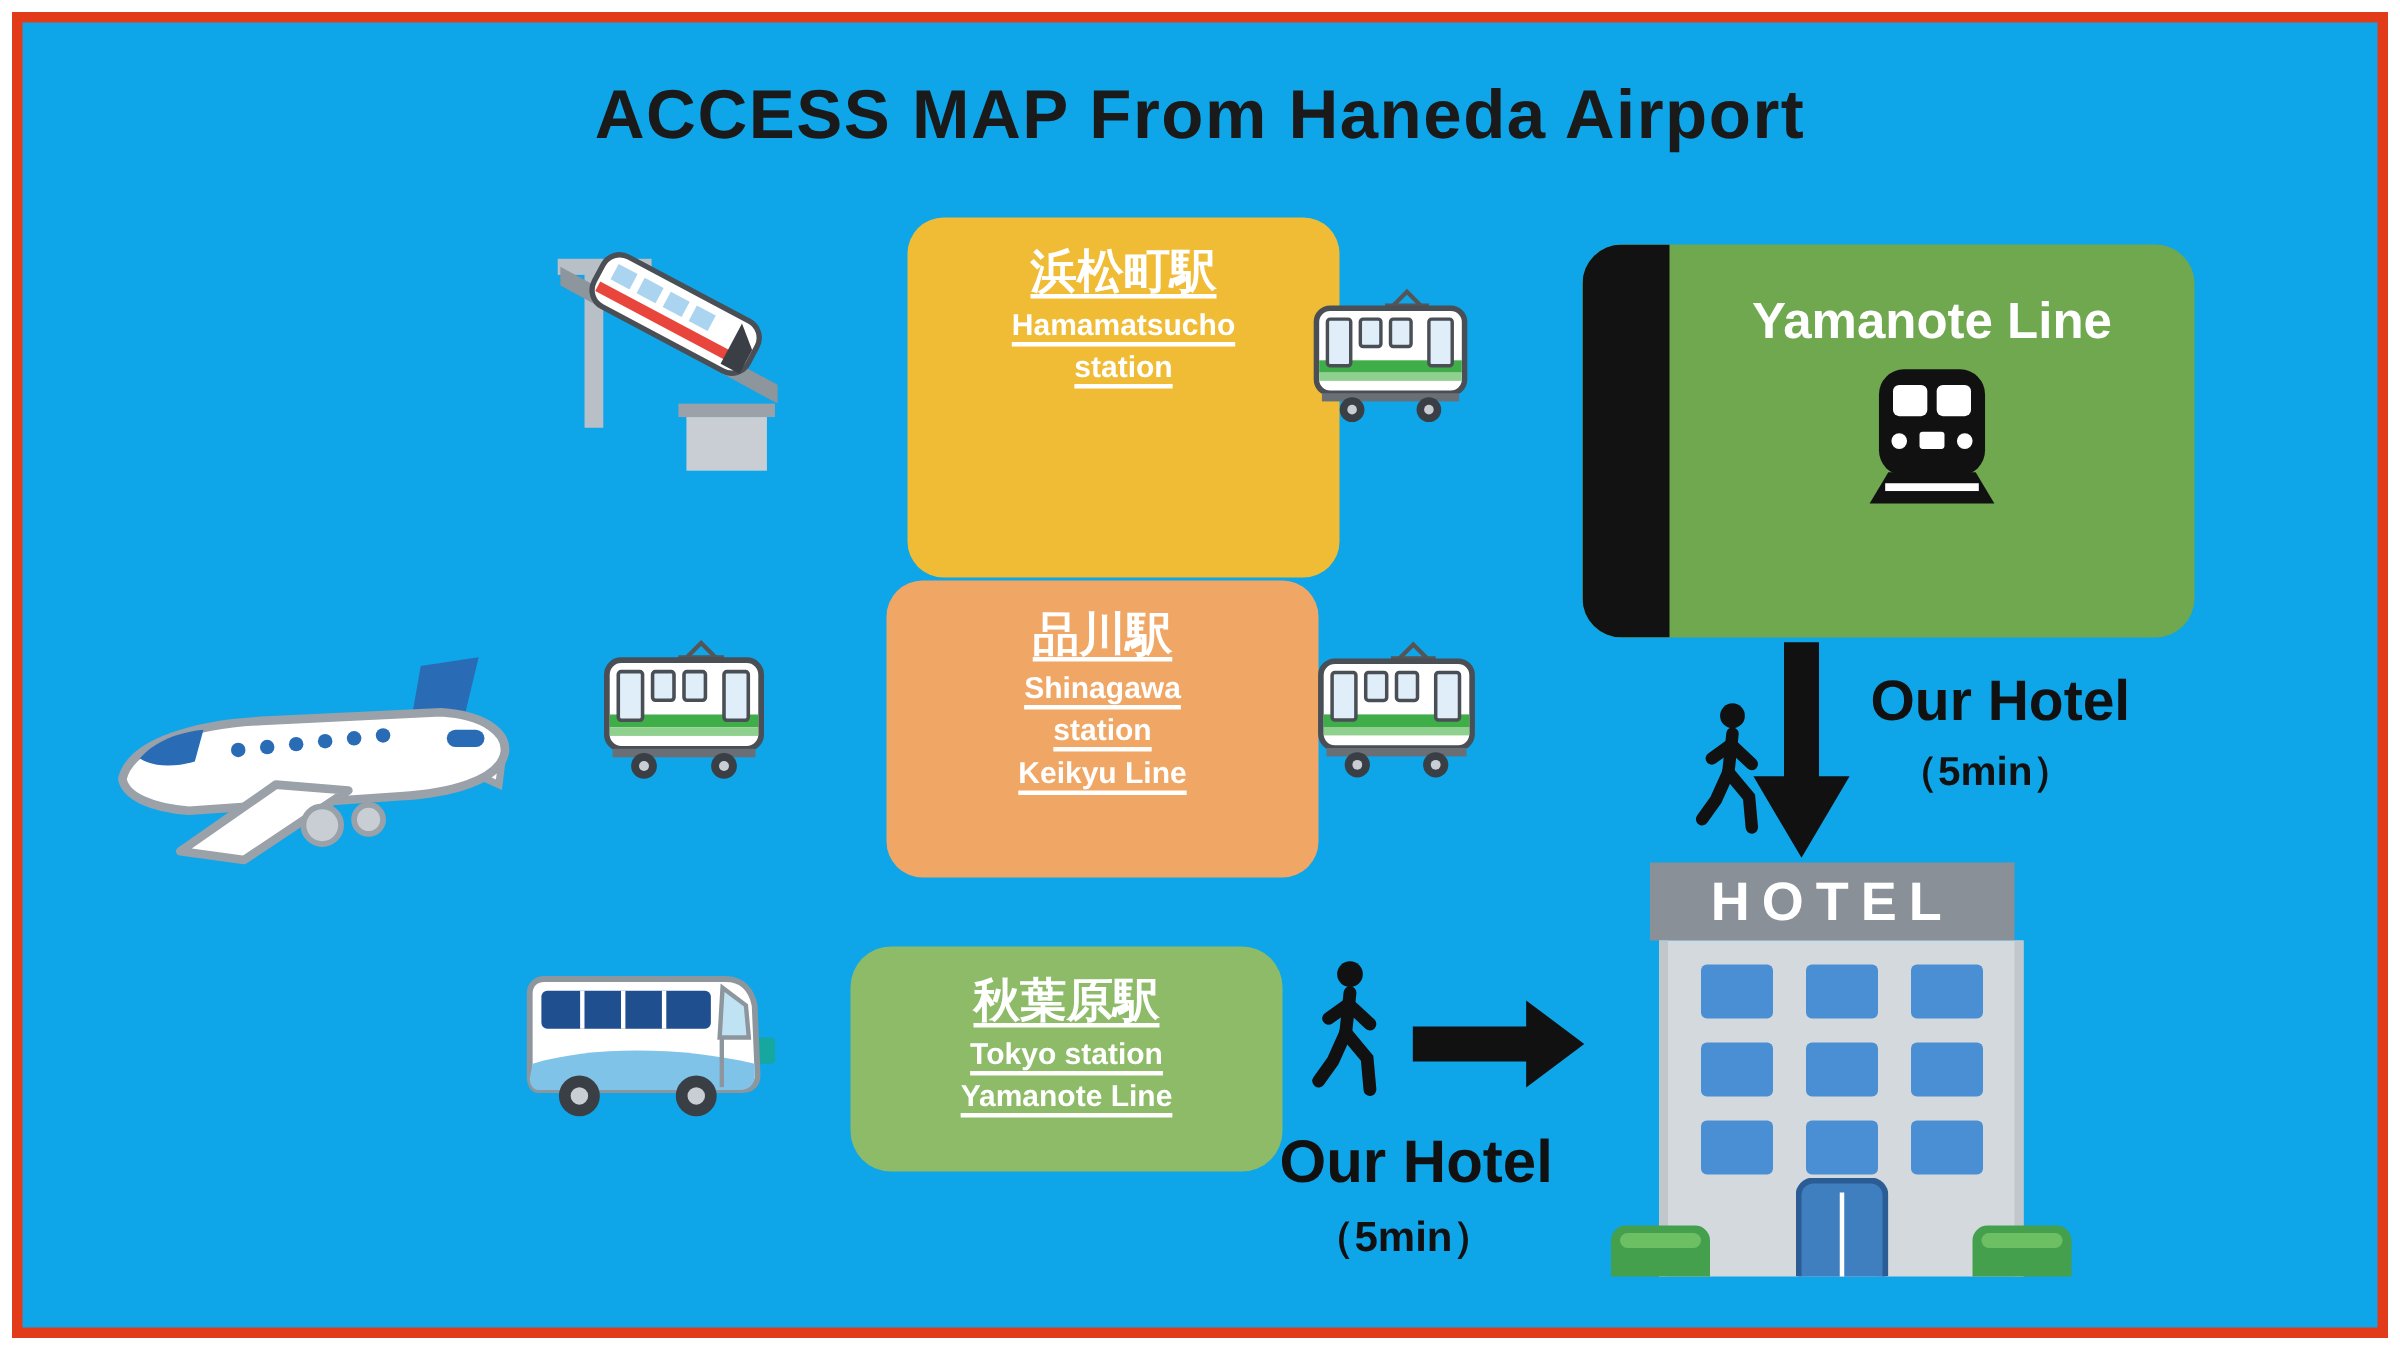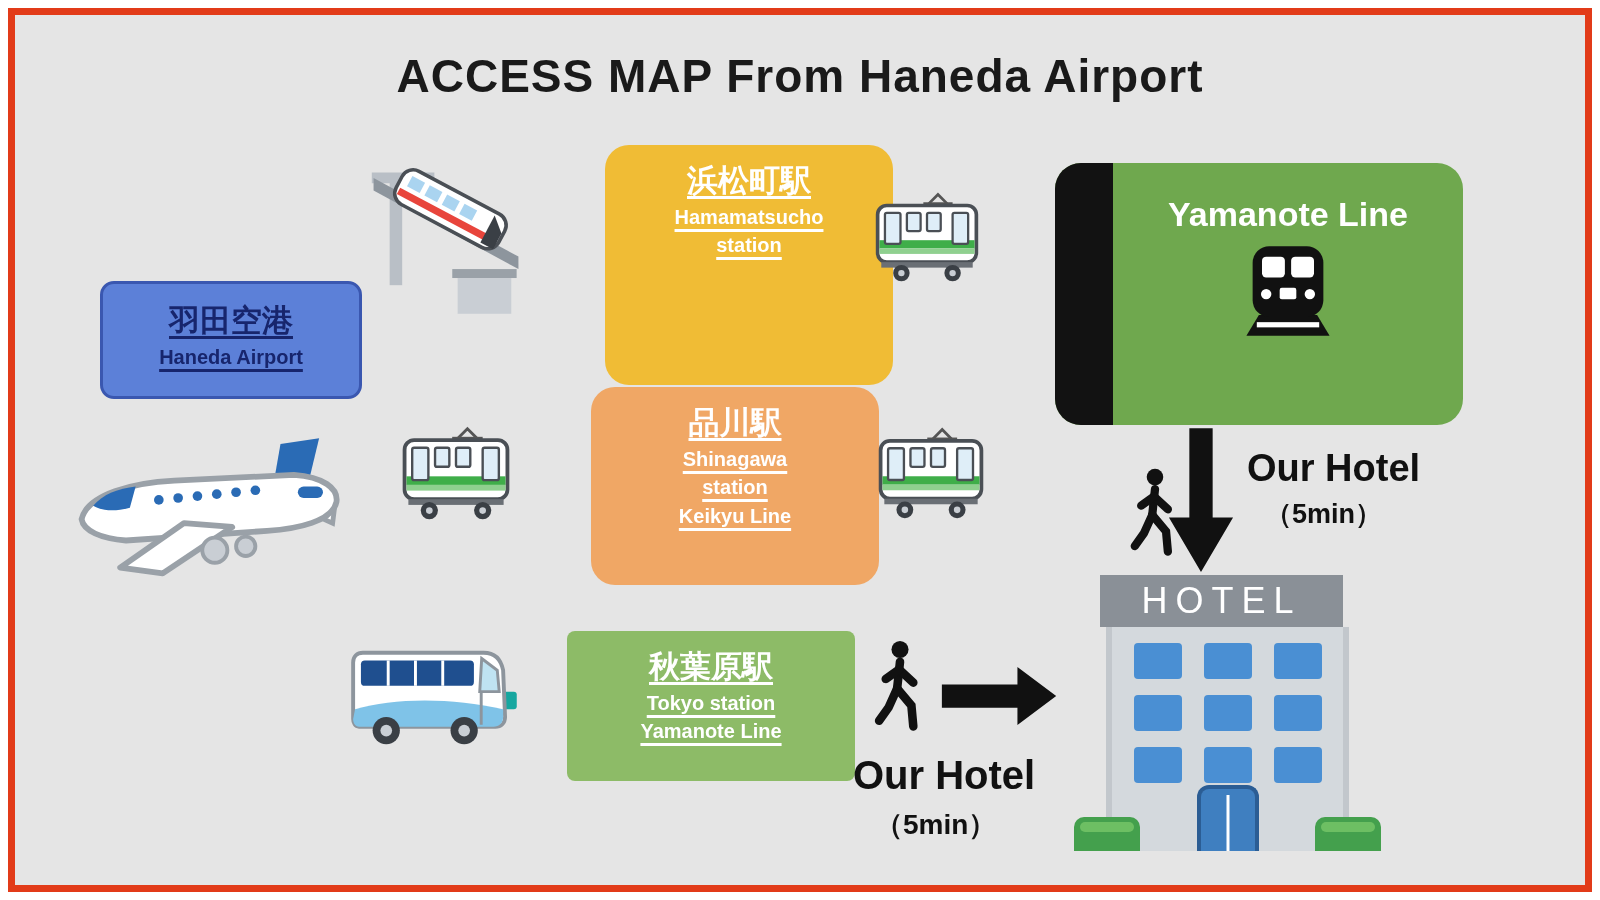--- a/index.html
+++ b/index.html
@@ -2,21 +2,21 @@
 <html><head>
 <meta charset="utf-8">
 <style>
   * { margin:0; padding:0; box-sizing:border-box; }
   html, body {
     width:1600px; height:900px; background:#ffffff; overflow:hidden;
     font-family:"Liberation Sans","DejaVu Sans",sans-serif;
   }
   .frame {
     position:absolute; left:8px; top:8px; width:1584px; height:884px;
-    border:7px solid #e23b19; background:#e5e5e5;
+    border:7px solid #e23b19; background:#0ea5e9;
   }
   .abs { position:absolute; }
 
   .title {
     left:0; right:0; top:34px; text-align:center;
     font-size:46px; font-weight:800; color:#1a1a1a; letter-spacing:1px;
   }
 
   .box { border-radius:24px; text-align:center; font-weight:bold; color:#ffffff; }
   .u { text-decoration:underline; text-underline-offset:5px; text-decoration-thickness:2.5px; }
@@ -24,40 +24,40 @@
   .en  { font-size:20px; line-height:1.42; }
 
   .airport-box {
     left:85px; top:266px; width:262px; height:118px;
     background:#5c80d8; border:3px solid #3a57b0; border-radius:14px;
     padding-top:15px; color:#17256d; text-align:center; font-weight:bold;
   }
 
   .route1 { left:552px; top:130px;  width:288px; height:240px; background:#f0bc35; padding-top:14px;margin-left:38px; }
   .route2 { left:552px; top:372px;  width:288px; height:198px; background:#f0a765; padding-top:14px;margin-left:24px; }
-  .route3 { left:552px; top:616px;  width:288px; height:150px; background:#8dbb67; padding-top:14px; border-radius:8px; }
+  .route3 { left:552px; top:616px;  width:288px; height:150px; background:#8dbb67; padding-top:14px; border-radius:27px; }
 
   .dest-box {
     left:1040px; top:148px; width:408px; height:262px;
     background:#6fa84e; border-radius:26px; overflow:hidden; color:#ffffff;
   }
   .dest-band { position:absolute; left:0; top:0; width:58px; height:100%; background:#121212; }
   .dest-content { position:absolute; left:58px; top:0; right:0; text-align:center; }
   .dest-line1 { font-size:34px; font-weight:800; margin-top:32px; }
   .dest-line2 { font-size:29px; font-weight:800; margin-top:12px; }
   .dest-glyph { width:104px; height:104px; margin:6px auto 0 auto; }
 
   .walk-label  { font-size:38px; font-weight:800; color:#111111; }
   .walk-time   { font-size:27px; font-weight:800; color:#111111; }
 
   .hotel { left:1085px; top:560px; width:255px; height:276px; }
   .hotel-sign {
     position:absolute; left:0; top:0; right:12px; height:52px; background:#8a9097;
     display:flex; align-items:center; justify-content:center;
-    color:#ffffff; font-size:36px; font-weight:400; letter-spacing:8px;
+    color:#ffffff; font-size:36px; font-weight:700; letter-spacing:8px;
   }
   .hotel-body {
     position:absolute; left:6px; right:6px; top:52px; bottom:0;
     background:#d4d9dd; border-left:6px solid #c2c7cc; border-right:6px solid #c2c7cc;
   }
   .hotel-windows {
     display:grid; grid-template-columns:repeat(3,48px); gap:16px 22px;
     justify-content:center; padding-top:16px;
   }
   .hwin { width:48px; height:36px; background:#4a8fd3; border-radius:4px; }
@@ -77,24 +77,20 @@
 
   svg { display:block; width:100%; height:100%; }
 </style>
 </head>
 <body>
 
 <div class="frame">
 
   <div class="abs title">ACCESS MAP From Haneda Airport</div>
 
-  <div class="abs airport-box">
-    <div class="jp u">羽田空港</div>
-    <div class="en u">Haneda Airport</div>
-  </div>
 
   <div class="abs" style="left:55px; top:415px; width:280px; height:165px;">
     <svg viewBox="0 0 290 170">
       <path d="M218 14 L258 8 L246 58 L210 60 Z" fill="#2a6bb5"></path>
       <path d="M232 78 L272 96 L274 80 L240 70 Z" fill="#ffffff" stroke="#9aa1a8" stroke-width="5"></path>
       <path d="M12 92 C18 66 66 54 108 52 L232 46 C262 48 278 60 276 74 C272 94 236 102 204 104 L58 114 C32 112 14 104 12 92 Z" fill="#ffffff" stroke="#9aa1a8" stroke-width="6" stroke-linejoin="round"></path>
       <path d="M24 78 C34 66 50 60 68 58 L62 80 C48 84 34 84 24 78 Z" fill="#2a6bb5"></path>
       <circle cx="92" cy="72" r="5" fill="#2a6bb5"></circle>
         <circle cx="112" cy="70" r="5" fill="#2a6bb5"></circle>
       <circle cx="132" cy="68" r="5" fill="#2a6bb5"></circle>

